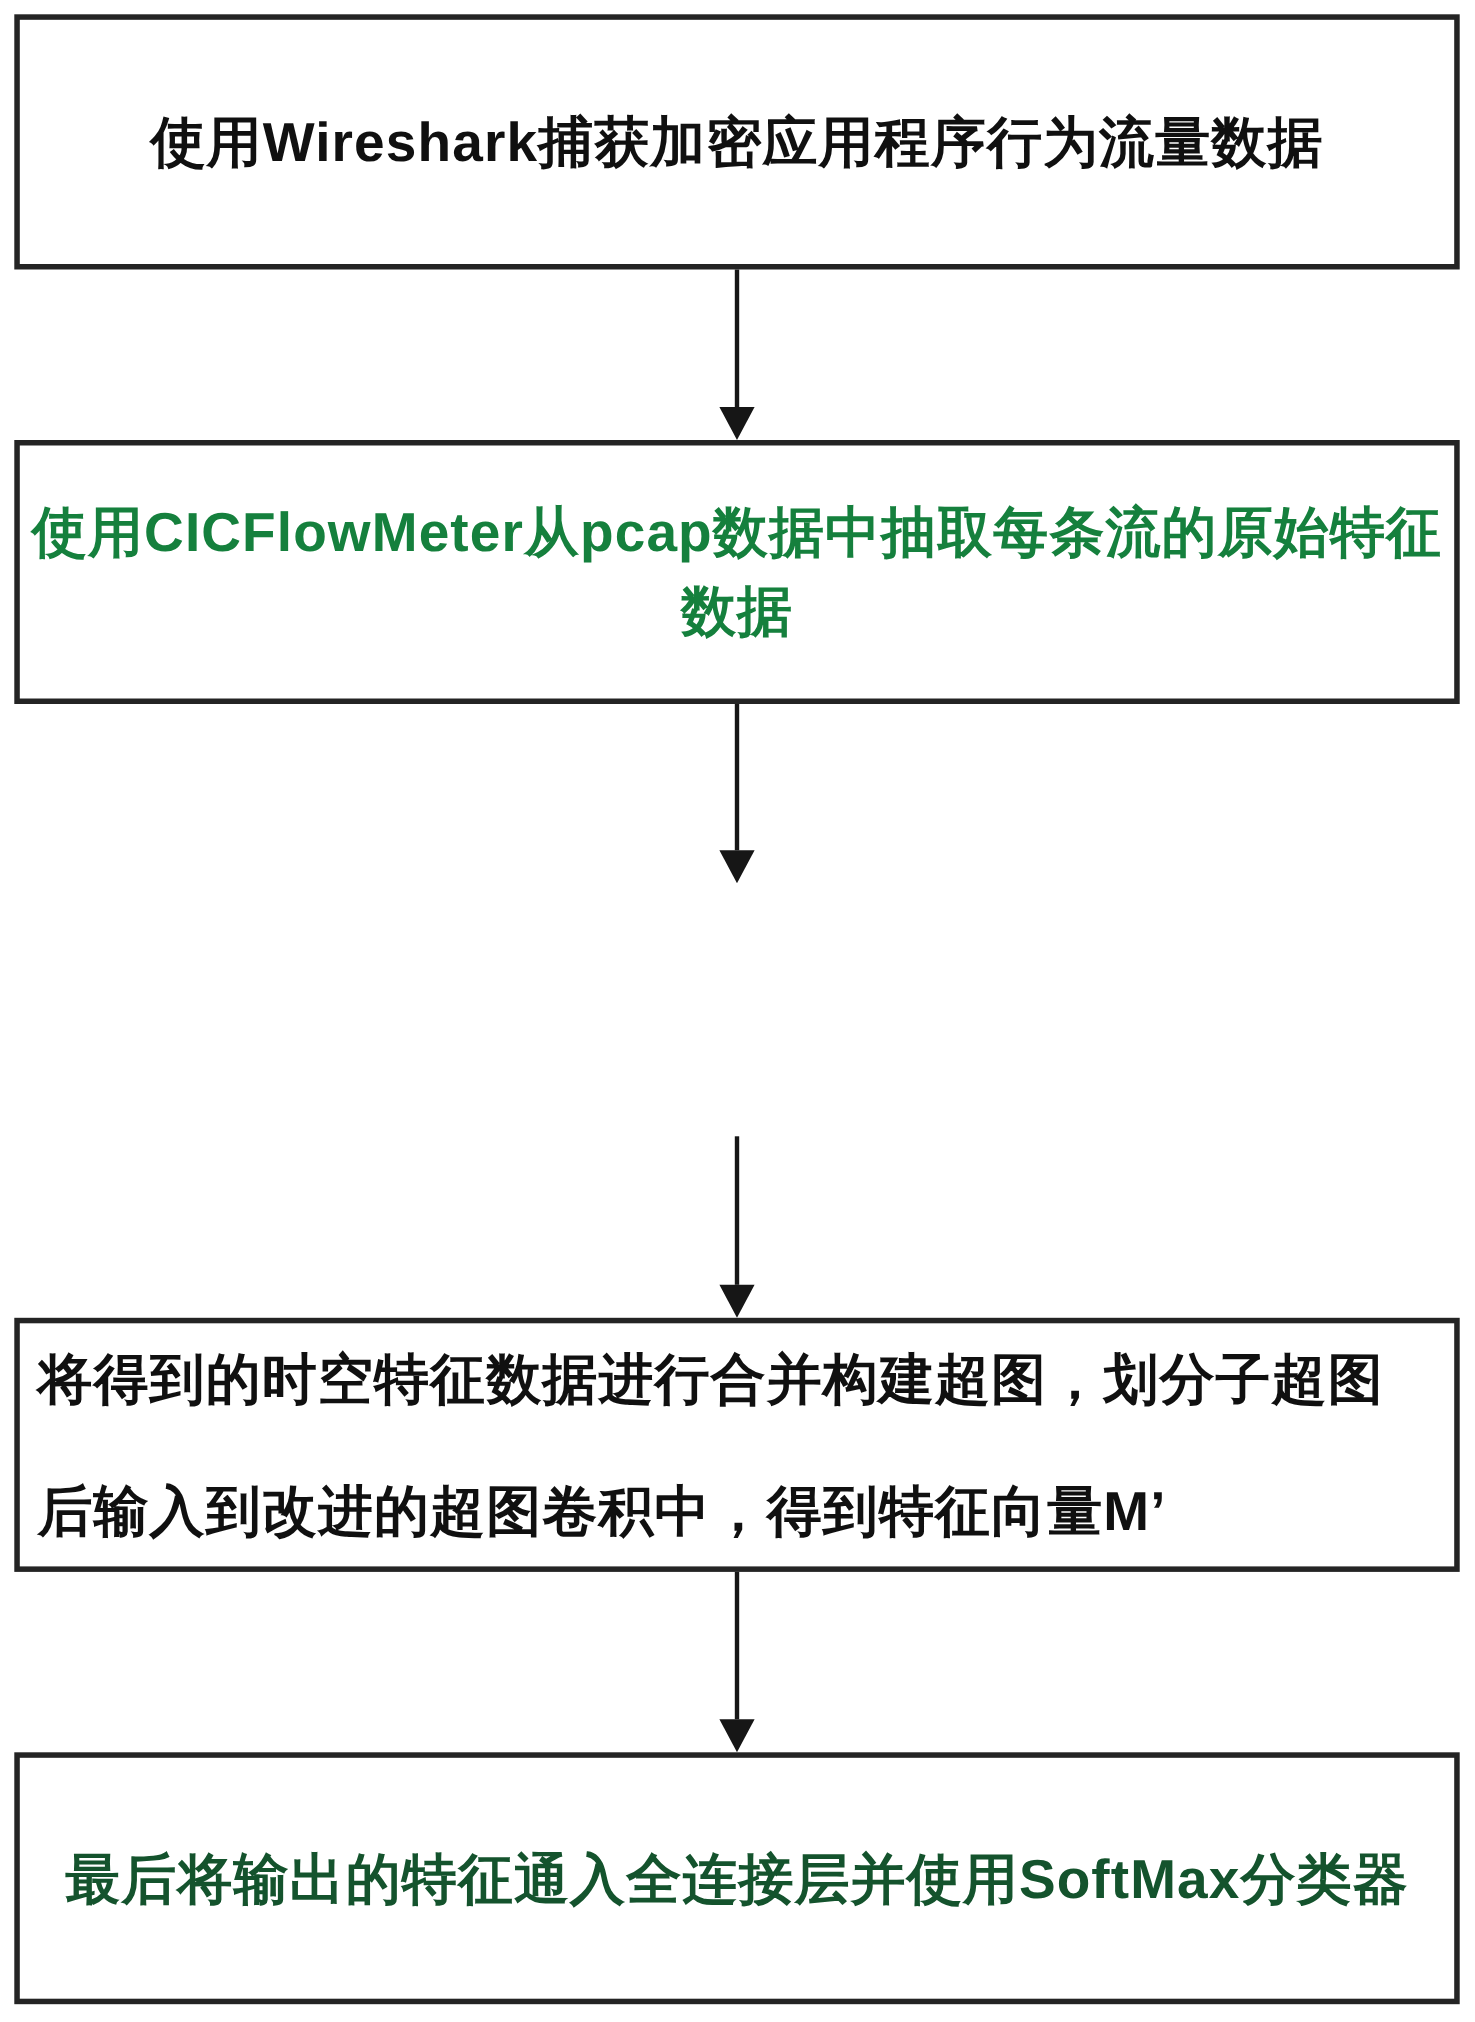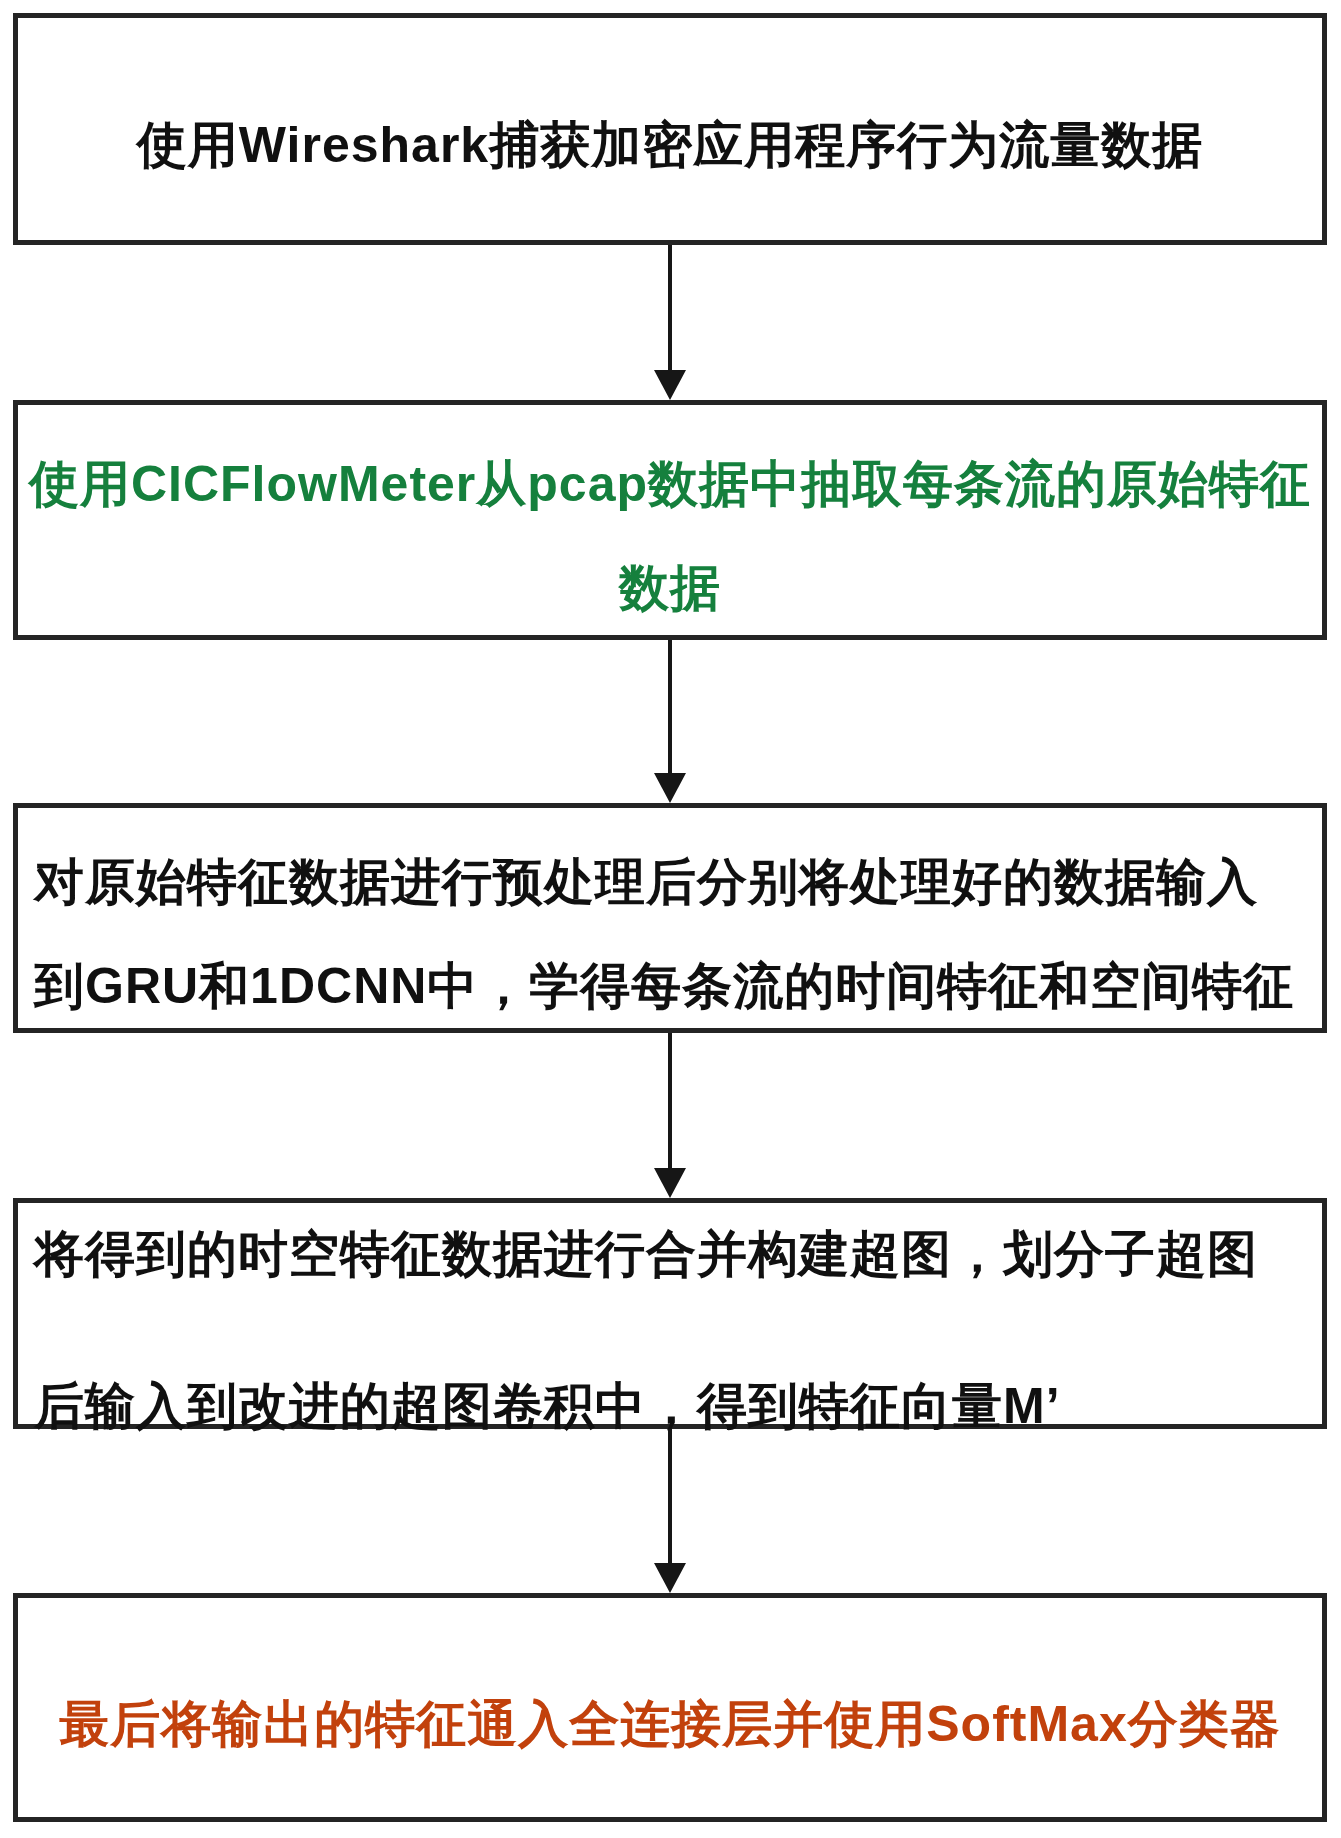--- a/index.html
+++ b/index.html
@@ -26,21 +26,20 @@
     flex-direction: column;
     justify-content: center;
     color: #101010;
     font-size: 50px;
     font-weight: 600;
     line-height: 72px;
     letter-spacing: 1px;
   }
   .flow-box .line {
     white-space: nowrap;
-    margin-top: 32px;
   }
   .align-center { align-items: center; text-align: center; padding: 0 18px; }
   .align-left   { align-items: flex-start; text-align: left; padding: 0 16px; }
 
   .box1 { top: 13px;   height: 232px; }
   .box2 { top: 400px;  height: 240px; }
   .box3 { top: 803px;  height: 230px; }
   .box4 { top: 1198px; height: 231px; gap: 48px; }
   .box5 { top: 1593px; height: 229px; }
 
@@ -86,37 +85,33 @@
   <div class="flow-box box2 align-center" style="border-color: rgb(36, 36, 36); color: #15803d; background: rgb(255, 255, 255);">
     <div class="line">使用CICFlowMeter从pcap数据中抽取每条流的原始特征</div>
     <div class="line">数据</div>
   </div>
 
   <div class="arrow arrow2">
     <div class="shaft" style="background: rgb(22, 22, 22);"></div>
     <div class="head" style="border-top-color: rgb(22, 22, 22);"></div>
   </div>
 
-  <div class="flow-box box3 align-left" style="border-color: rgb(36, 36, 36); color: rgb(16, 16, 16); background: rgb(255, 255, 255);">
-    <div class="line">对原始特征数据进行预处理后分别将处理好的数据输入</div>
-    <div class="line">到GRU和1DCNN中，学得每条流的时间特征和空间特征</div>
-  </div>
 
   <div class="arrow arrow3">
     <div class="shaft" style="background: rgb(22, 22, 22);"></div>
     <div class="head" style="border-top-color: rgb(22, 22, 22);"></div>
   </div>
 
   <div class="flow-box box4 align-left" style="border-color: rgb(36, 36, 36); color: rgb(16, 16, 16); background: rgb(255, 255, 255);">
     <div class="line">将得到的时空特征数据进行合并构建超图，划分子超图</div>
     <div class="line">后输入到改进的超图卷积中，得到特征向量M’</div>
   </div>
 
   <div class="arrow arrow4">
     <div class="shaft" style="background: rgb(22, 22, 22);"></div>
     <div class="head" style="border-top-color: rgb(22, 22, 22);"></div>
   </div>
 
-  <div class="flow-box box5 align-center" style="border-color: rgb(36, 36, 36); color: #c2410c; background: rgb(255, 255, 255);">
+  <div class="flow-box box5 align-center" style="border-color: rgb(36, 36, 36); color: #14532d; background: rgb(255, 255, 255);">
     <div class="line">最后将输出的特征通入全连接层并使用SoftMax分类器</div>
   </div>
 
 </div>
 
 </body></html>

